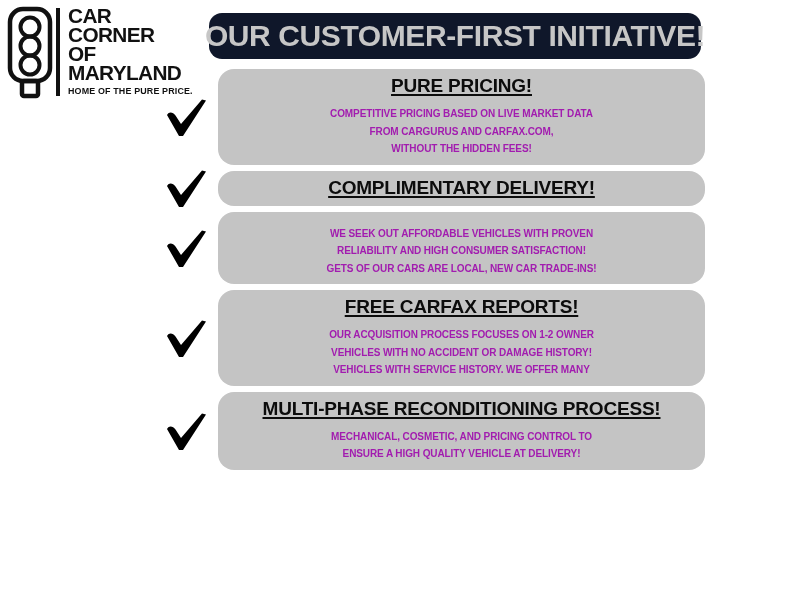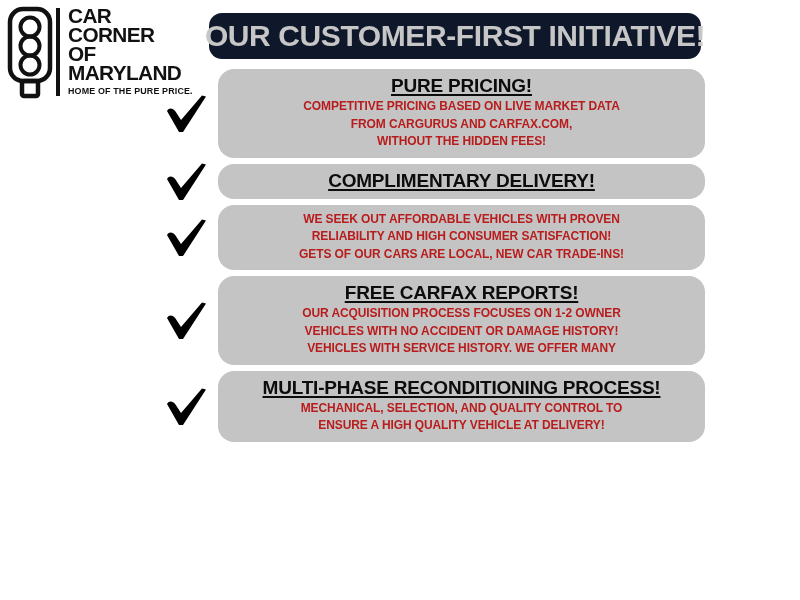--- a/index.html
+++ b/index.html
@@ -115,26 +115,26 @@
     font-size: 19px;
     font-weight: bold;
     text-decoration: underline;
     text-underline-offset: 2px;
     text-decoration-thickness: 2px;
     line-height: 23px;
     letter-spacing: -0.2px;
     white-space: nowrap;
   }
   .card-body {
-    color: #b91c1c;
-    font-size: 12px;
+    color: #a21caf;
+    font-size: 10px;
     font-weight: bold;
     line-height: 17.5px;
     letter-spacing: -0.1px;
-    margin-top: 1px;
+    margin-top: 8px;
   }
   .card-body u {
     text-decoration: underline;
     text-underline-offset: 1px;
     text-decoration-thickness: 2px;
   }
 
   
   .check-icon {
     position: absolute;
@@ -229,19 +229,19 @@
     </div>
   </div>
 
   <div class="card-row">
     <svg class="check-icon" viewBox="0 0 52 48" xmlns="http://www.w3.org/2000/svg">
       <path d="M6 22 C8 18 12 19 14.5 22.5 L20 31 L41 6.5 L45 7.5 L22 43 L18 43 Z" fill="#000000"></path>
     </svg>
     <div class="card">
       <div class="card-title">MULTI-PHASE RECONDITIONING PROCESS!</div>
       <div class="card-body">
-        <div>MECHANICAL, SELECTION, AND QUALITY CONTROL TO</div>
+        <div>MECHANICAL, COSMETIC, AND PRICING CONTROL TO</div>
         <div>ENSURE A HIGH QUALITY VEHICLE AT DELIVERY!</div>
       </div>
     </div>
   </div>
 
 </div>
 
 </body></html>

